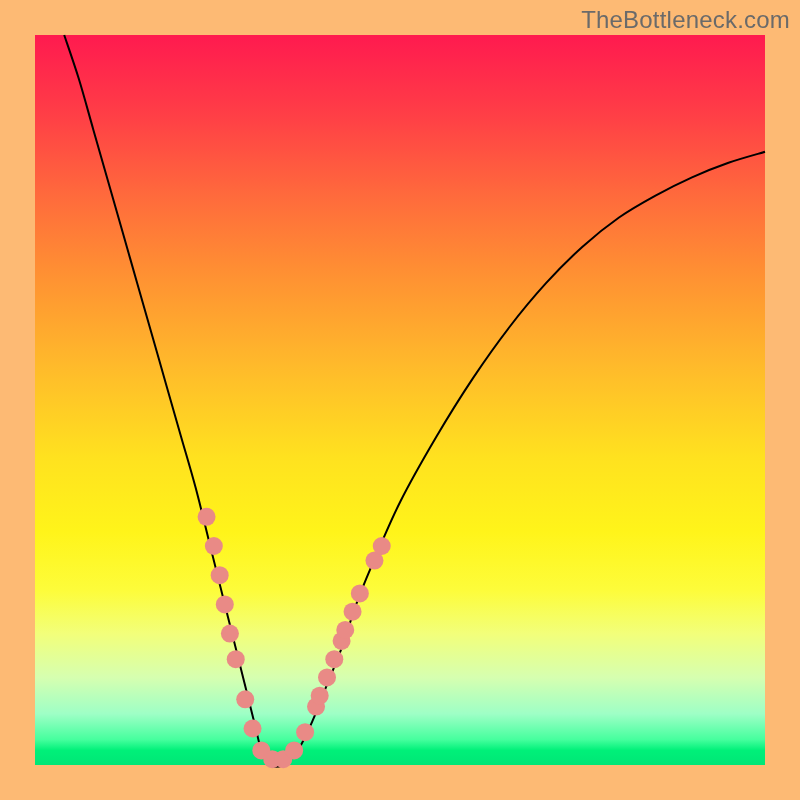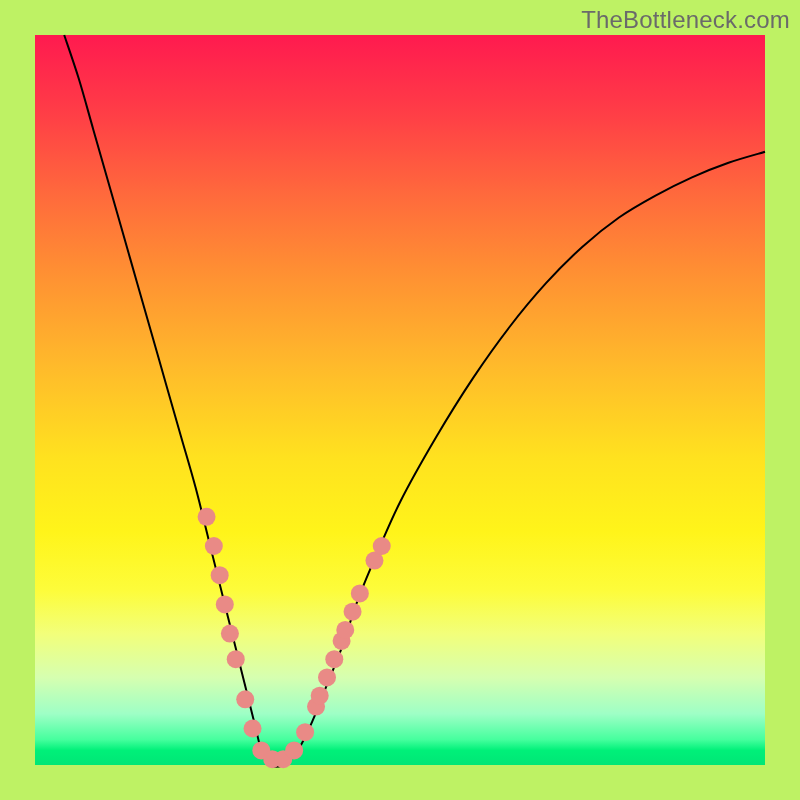--- a/index.html
+++ b/index.html
@@ -9,21 +9,21 @@
     height: 800px;
     background: #000;
     overflow: hidden;
   }
   .frame {
     position: absolute;
     top: 0;
     left: 0;
     width: 800px;
     height: 800px;
-    background: #bef264;
+    background: #fdba74;
   }
   .plot-area {
     position: absolute;
     top: 35px;
     left: 35px;
     width: 730px;
     height: 730px;
     background: linear-gradient(to bottom,
       #ff1a4f 0%,
       #ff3b47 10%,

